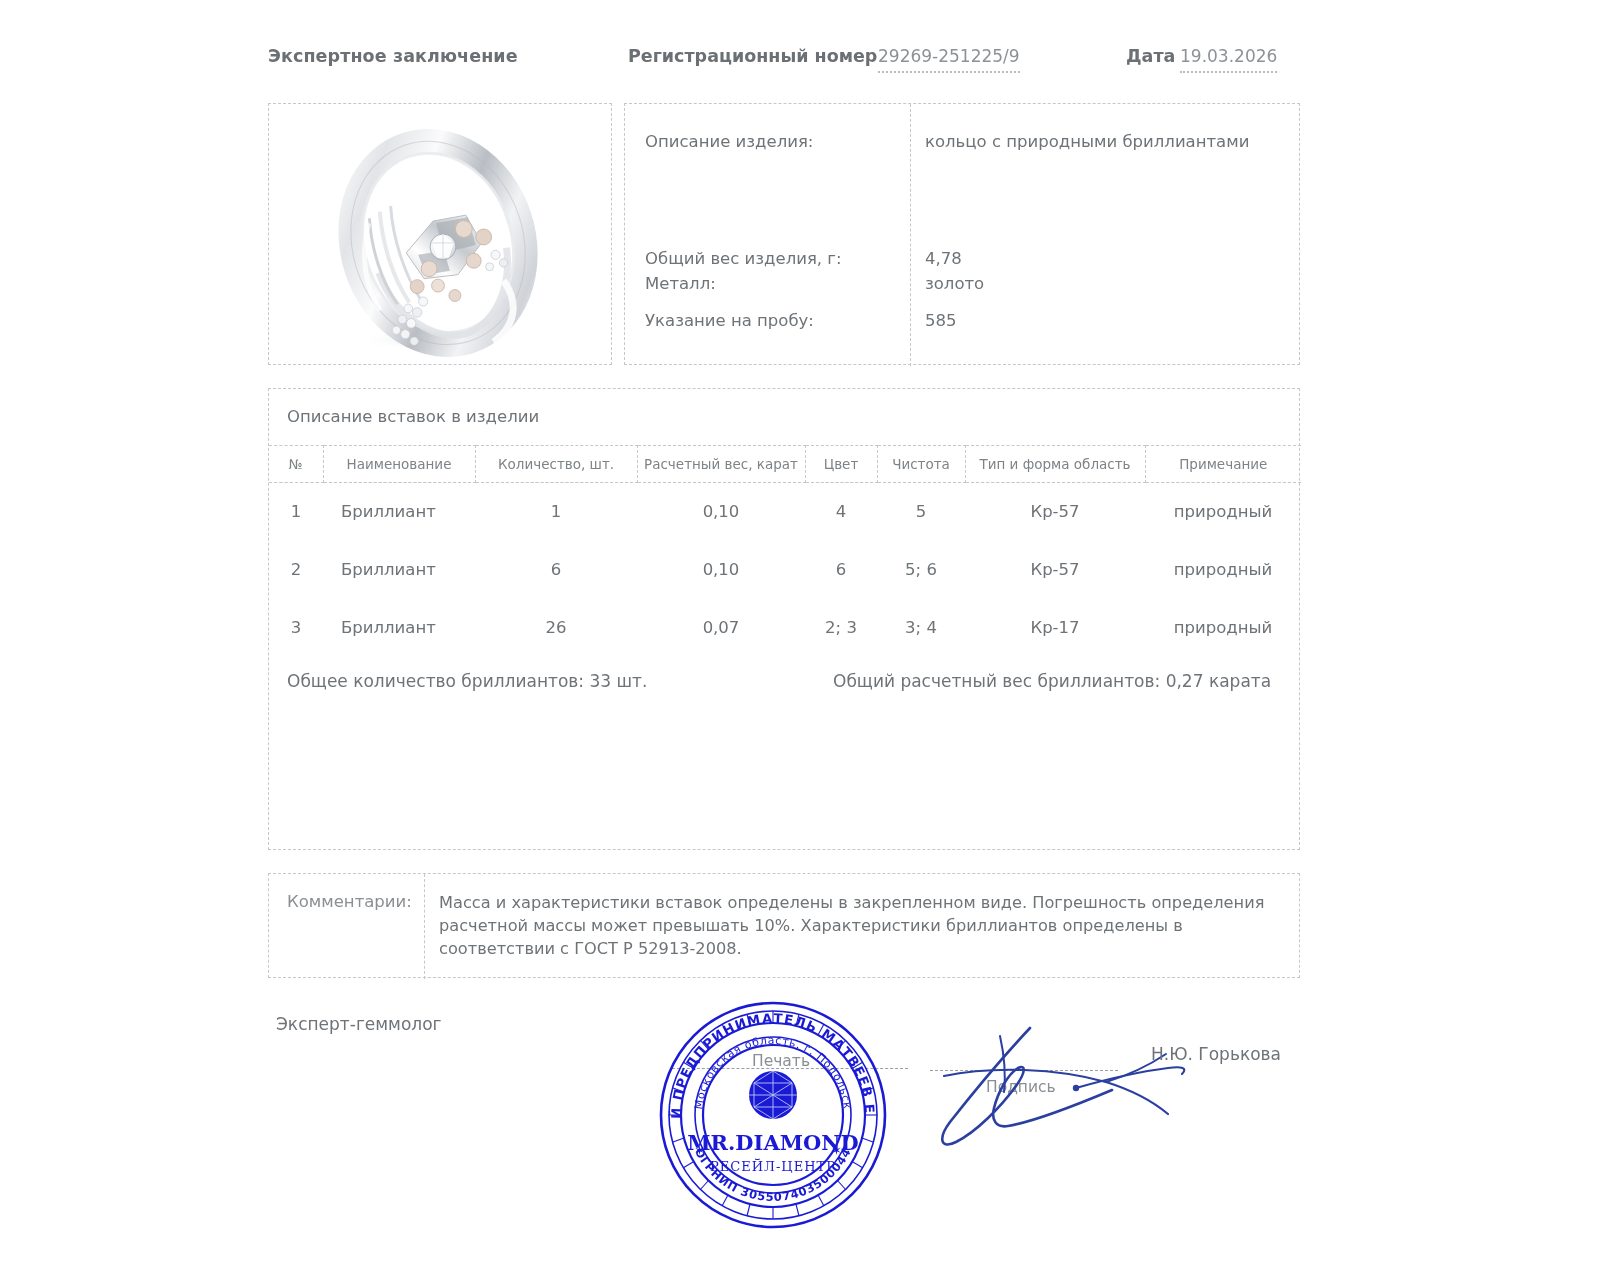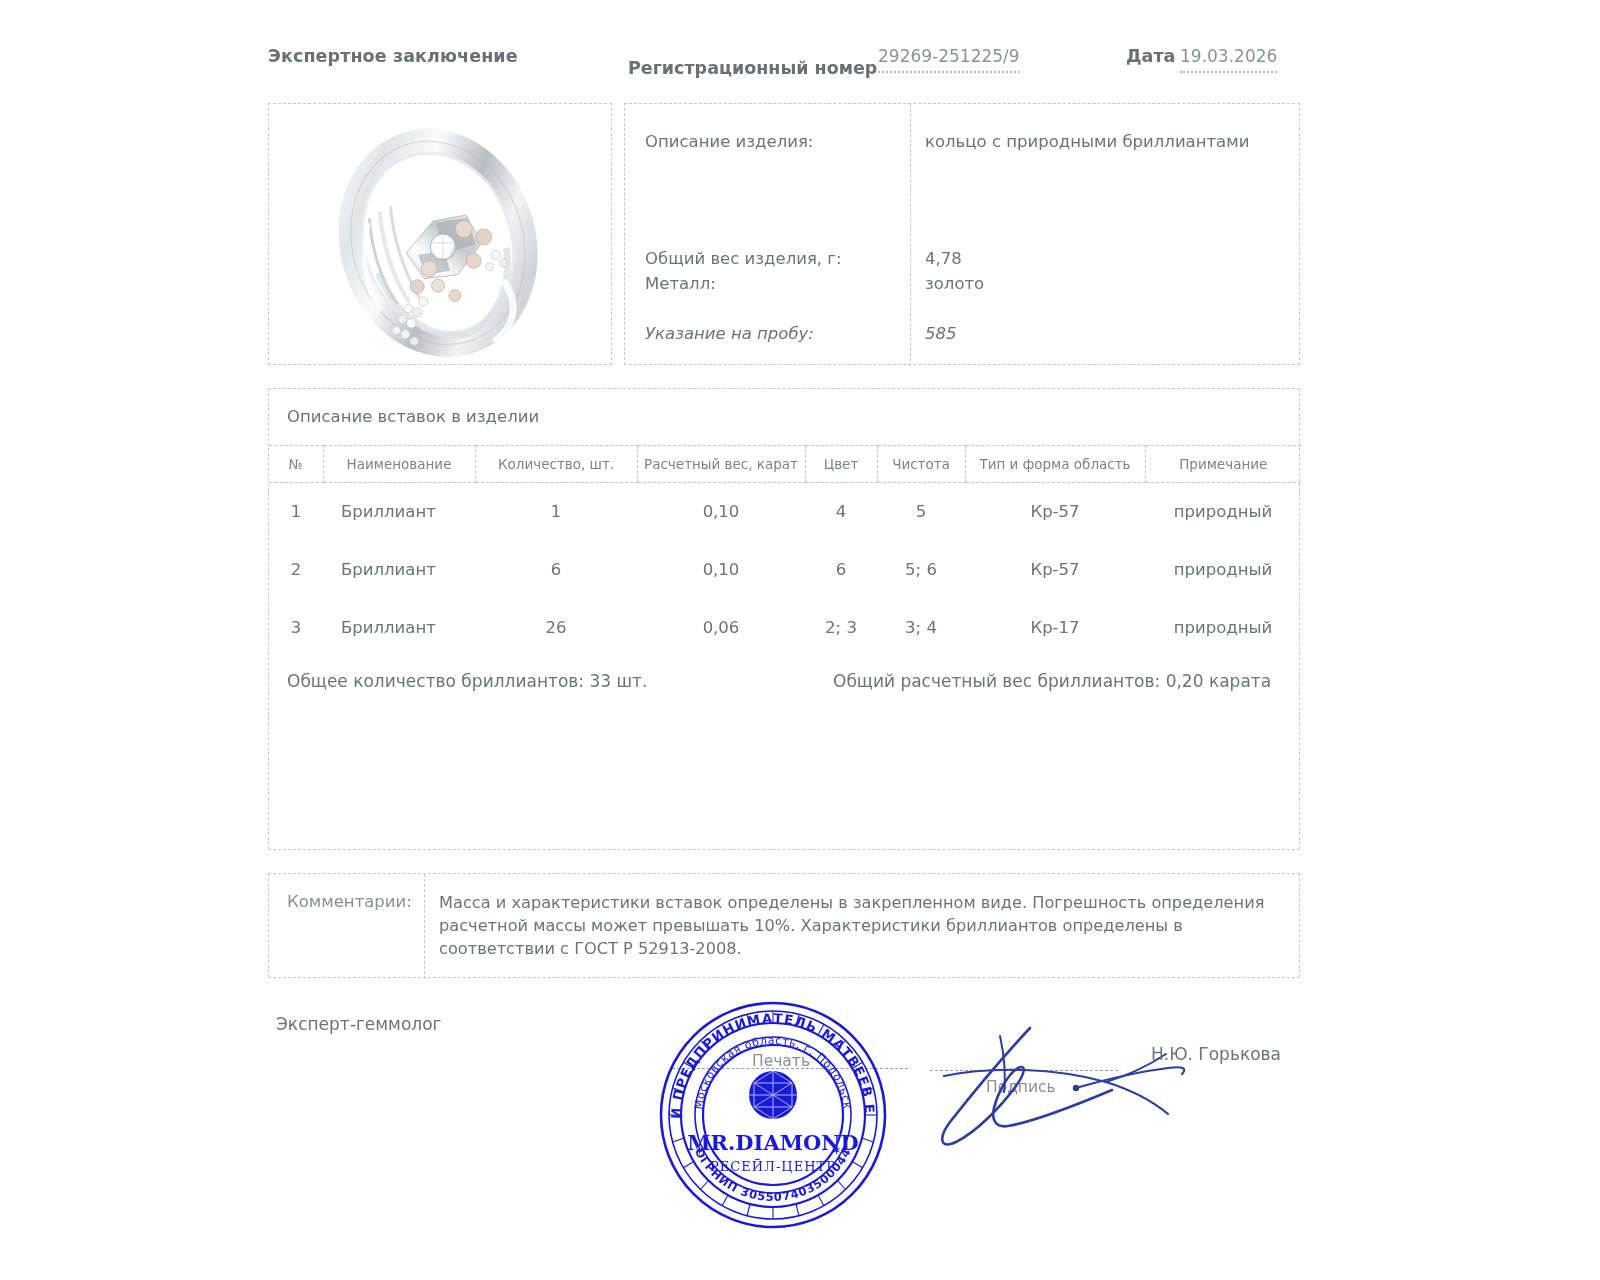--- a/index.html
+++ b/index.html
@@ -32,21 +32,20 @@
     font-weight: bold;
     color: #6b7075;
     letter-spacing: 0.1px;
   }
   .hdr-reg-label {
     position: absolute;
     left: 360px; top: 6px;
     font-size: 17.5px;
     font-weight: bold;
     color: #6b7075;
-    margin-top: 12px;
   }
   .hdr-reg-value {
     position: absolute;
     left: 610px; top: 6px;
     font-size: 17px;
     color: #8d9296;
     padding-bottom: 5px;
     border-bottom: 2px dotted #b9bcbf;
   }
   .hdr-date-label {
@@ -105,21 +104,21 @@
   }
   .desc-value {
     position: absolute;
     left: 300px;
     font-size: 16.5px;
     color: #6e7377;
   }
   .r1 { top: 28px; }
   .r2 { top: 125px; margin-top: 20px; }
   .r3 { top: 170px; }
-  .r4 { top: 220px; font-style: italic; }
+  .r4 { top: 207px; }
 
   
   .inserts-box {
     position: absolute;
     left: 268px;
     top: 388px;
     width: 1032px;
     height: 462px;
     border: 1px dashed #c5c8cb;
   }
@@ -458,32 +457,32 @@
           <td>0,10</td>
           <td>6</td>
           <td>5; 6</td>
           <td>Кр-57</td>
           <td>природный</td>
         </tr>
         <tr>
           <td>3</td>
           <td class="cell-name">Бриллиант</td>
           <td>26</td>
-          <td>0,06</td>
+          <td>0,07</td>
           <td>2; 3</td>
           <td>3; 4</td>
           <td>Кр-17</td>
           <td>природный</td>
         </tr>
       </tbody>
     </table>
 
     <div class="totals">
       <div class="total-count">Общее количество бриллиантов: 33 шт.</div>
-      <div class="total-weight">Общий расчетный вес бриллиантов: 0,20 карата</div>
+      <div class="total-weight">Общий расчетный вес бриллиантов: 0,27 карата</div>
     </div>
   </div>
 
   <div class="comments-box">
     <div class="comments-divider"></div>
     <div class="comments-label">Комментарии:</div>
     <div class="comments-text">Масса и характеристики вставок определены в закрепленном виде. Погрешность определения расчетной массы может превышать 10%. Характеристики бриллиантов определены в соответствии с ГОСТ Р 52913-2008.</div>
   </div>
 
   <div class="expert-block">

